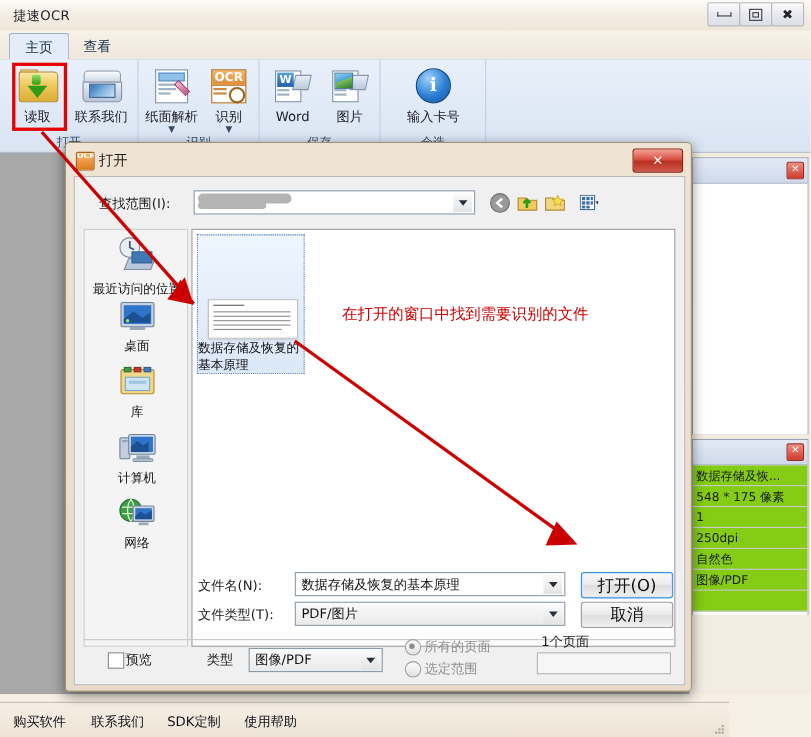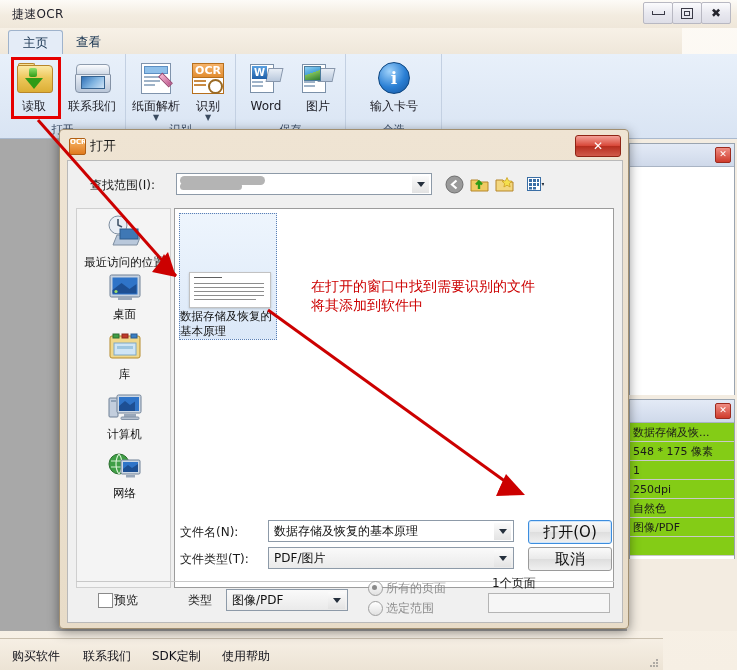--- a/index.html
+++ b/index.html
@@ -29,21 +29,21 @@
     background:linear-gradient(180deg,#fbfbfd 0%,#e9e9f0 50%,#dedee7 100%);
     display:flex;align-items:center;justify-content:center;
     font-size:11px;color:#24242c;margin-left:-1px;border-radius:2px;
   }
   .wbtn.close{font-size:12px;}
   .glyph-min{display:block;width:11px;height:3px;border:1px solid #3a3a46;border-top:none;background:transparent;}
   .glyph-max{display:block;width:10px;height:9px;border:1px solid #3a3a46;position:relative;}
   .glyph-max:after{content:"";position:absolute;left:2px;top:2px;right:2px;bottom:2px;border:1px solid #3a3a46;}
   
   .tabstrip{
-    position:absolute;left:0;top:28px;width:682px;height:26px;
+    position:absolute;left:0;top:28px;width:737px;height:26px;
     background:linear-gradient(180deg,#f7f1e7 0%,#efe7da 100%);
     border-bottom:1px solid #9fb3cc;
   }
   .tab{
     position:absolute;top:2px;height:25px;line-height:24px;padding:0 14px;
     font-size:12.5px;color:#16324f;box-sizing:border-box;
   }
   .tab.active{
     left:8px;background:#e4ecf7;border:1px solid #9fb3cc;border-bottom:1px solid #e4ecf7;
     border-radius:3px 3px 0 0;
@@ -592,15 +592,14 @@
     </g>
 
     <g>
       <path d="M268,310 L520,492" stroke="#cc0000" stroke-width="3" fill="none"></path>
       <path d="M523,494 L498,492 L505,477 Z" fill="#cc0000"></path>
       <path d="M525,495 L496,496 L506,474 Z" fill="#cc0000"></path>
     </g>
   </svg>
 
   <div class="anno" style="left:311px;top:277px;">在打开的窗口中找到需要识别的文件</div>
-  <div class="anno" style="left:311px;top:296px;">将其添加到软件中</div>
 
 </div>
 
 </body></html>

